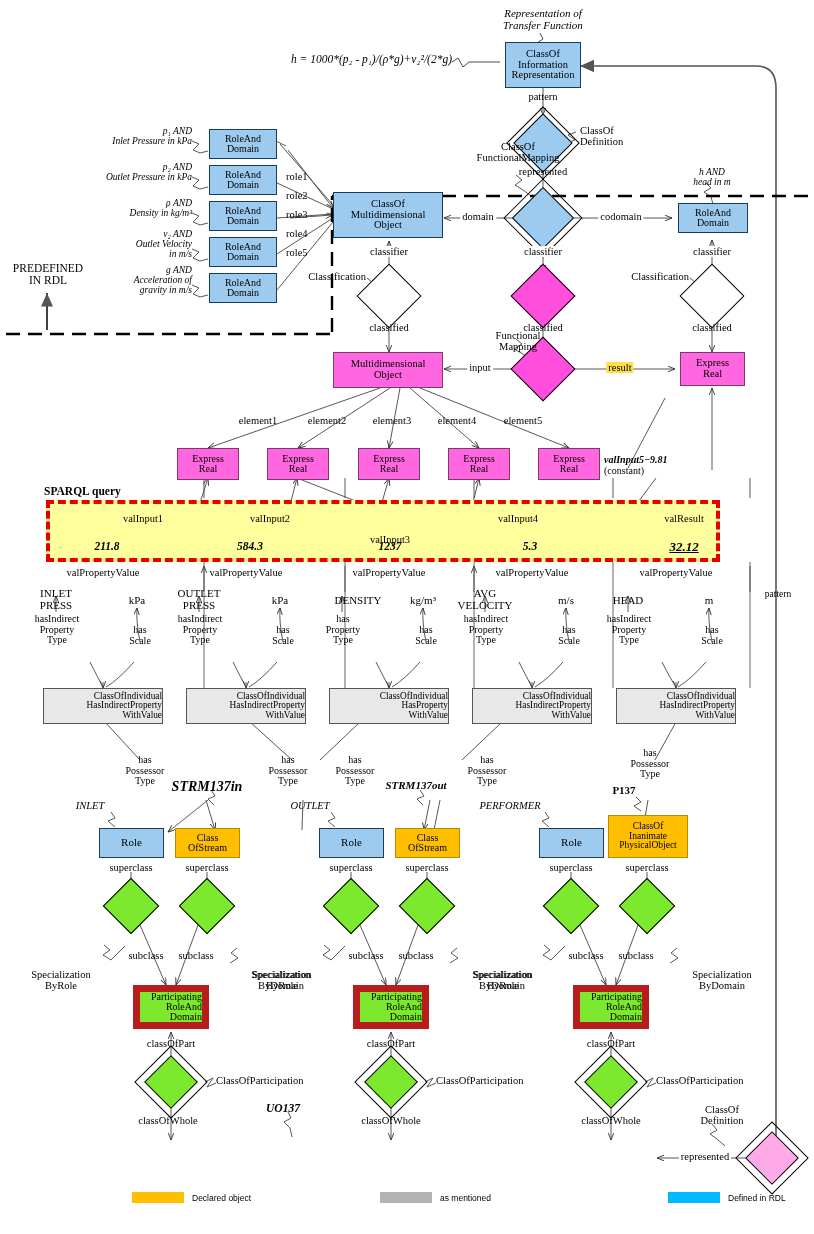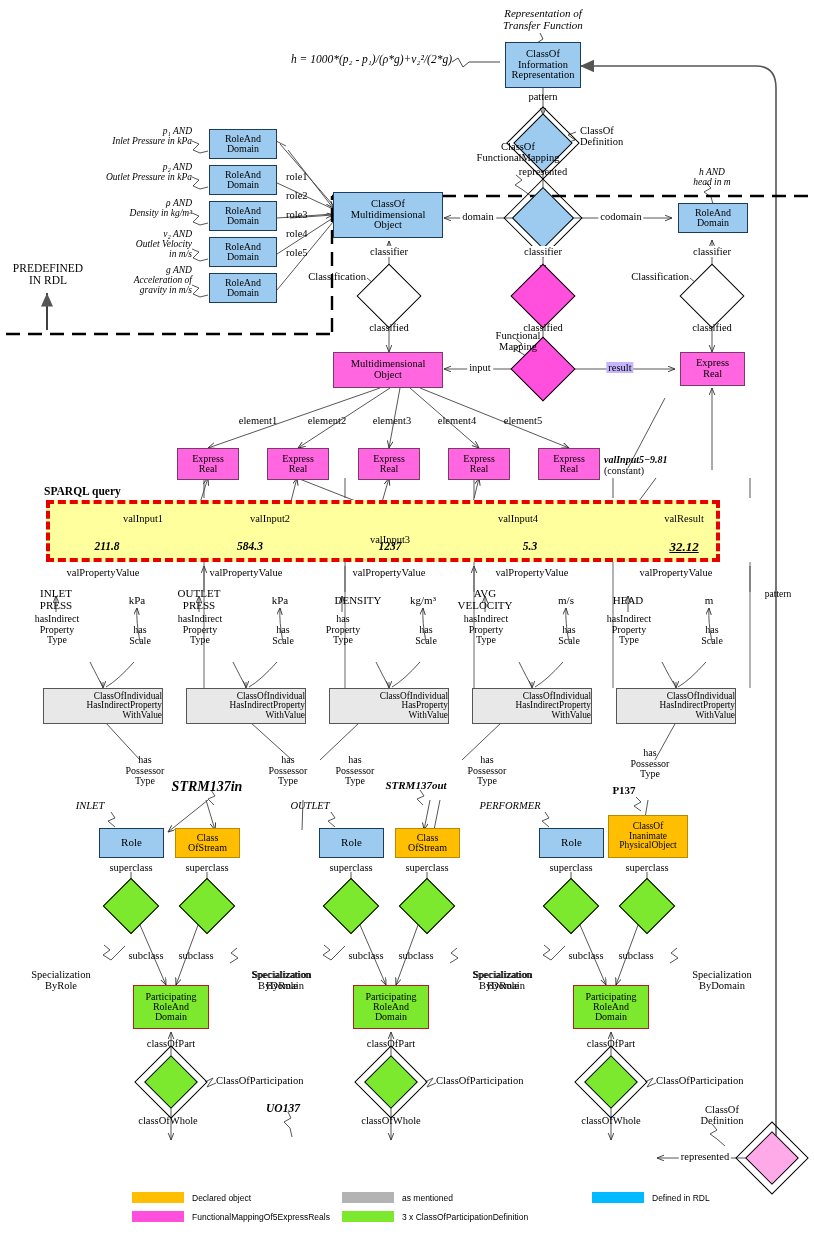--- a/index.html
+++ b/index.html
@@ -32,21 +32,21 @@
     text-align:center;
     line-height:1.02;
     font-family:"Liberation Serif", serif;
     z-index:4;
   }
   .node span{display:block;width:100%;}
   .blue   {background:#9dcbf0; border:1px solid #1b3d5c;}
   .magenta{background:#ff66e0; border:1px solid #7a3a6d;}
   .gray   {background:#e8e8e8; border:1px solid #555;text-align:right;}
   .orange {background:#ffbf00; border:1px solid #b88a00;}
-  .green  {background:#7ce82e; border:1px solid #b91c1c;}
+  .green  {background:#7ce82e; border:7px solid #b91c1c;text-align:right;}
 
   
   .diamond{
     position:absolute;
     z-index:4;
   }
   .diamond .dshape{
     width:100%;height:100%;
     transform:rotate(45deg);
     box-sizing:border-box;
@@ -107,20 +107,21 @@
   #legend{
     position:absolute;
     left:132px; top:1188px;
     width:600px; height:40px;
     display:grid;
     grid-template-columns: 210px 250px 180px;
     grid-template-rows: 19px 19px;
     font-family:"Liberation Sans", sans-serif;
     font-size:8.5px;
     z-index:5;
+    gap:38px;
   }
   .lg-item{display:flex;align-items:center;gap:8px;}
   .lg-sw{width:52px;height:11px;display:inline-block;flex:0 0 auto;}
   .lg-tx{white-space:nowrap;}
 </style>
 </head>
 <body>
 
 <div id="canvas">
 
@@ -465,21 +466,21 @@
   <div class="node magenta" style="left:333px;top:352px;width:110px;height:36px;font-size:10.5px;">
     <span style="white-space:pre-line;">Multidimensional
 Object</span>
     </div>
 
   <div class="diamond dia-magenta" style="left:520px;top:346px;width:46px;height:46px;">
       <div class="dshape"></div>
     </div>
 
   <div class="lbl ctr" style="left:480px;top:362px;font-size:10.5px;background:#fff;padding:0 2px;">input</div>
-  <div class="lbl ctr" style="left:620px;top:362px;font-size:10.5px;background:#c4b5fd;padding:0 2px;">result</div>
+  <div class="lbl ctr" style="left:620px;top:362px;font-size:10.5px;background:#fde047;padding:0 2px;">result</div>
 
   <div class="node magenta" style="left:680px;top:352px;width:65px;height:34px;font-size:10.5px;">
     <span style="white-space:pre-line;">Express
 Real</span>
     </div>
 
   <div class="lbl ctr" style="left:258px;top:415px;font-size:10.5px;">element1</div>
   <div class="lbl ctr" style="left:327px;top:415px;font-size:10.5px;">element2</div>
   <div class="lbl ctr" style="left:392px;top:415px;font-size:10.5px;">element3</div>
   <div class="lbl ctr" style="left:457px;top:415px;font-size:10.5px;">element4</div>

